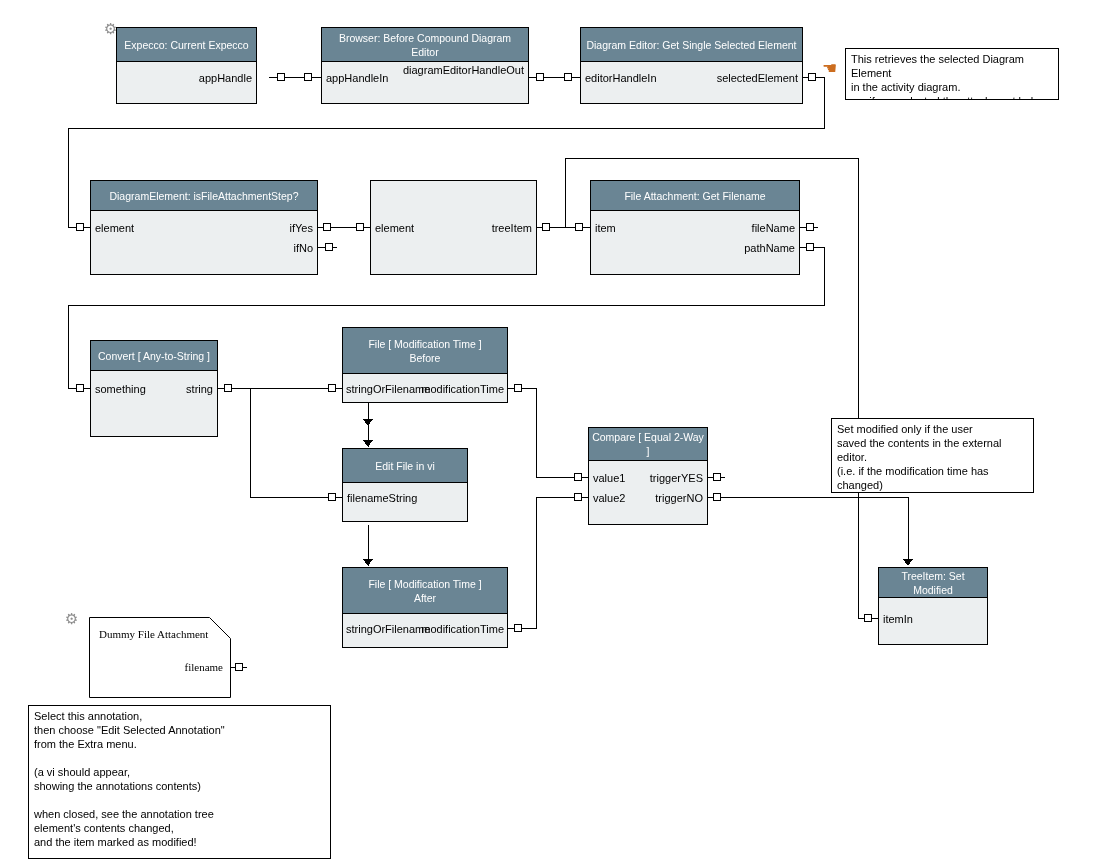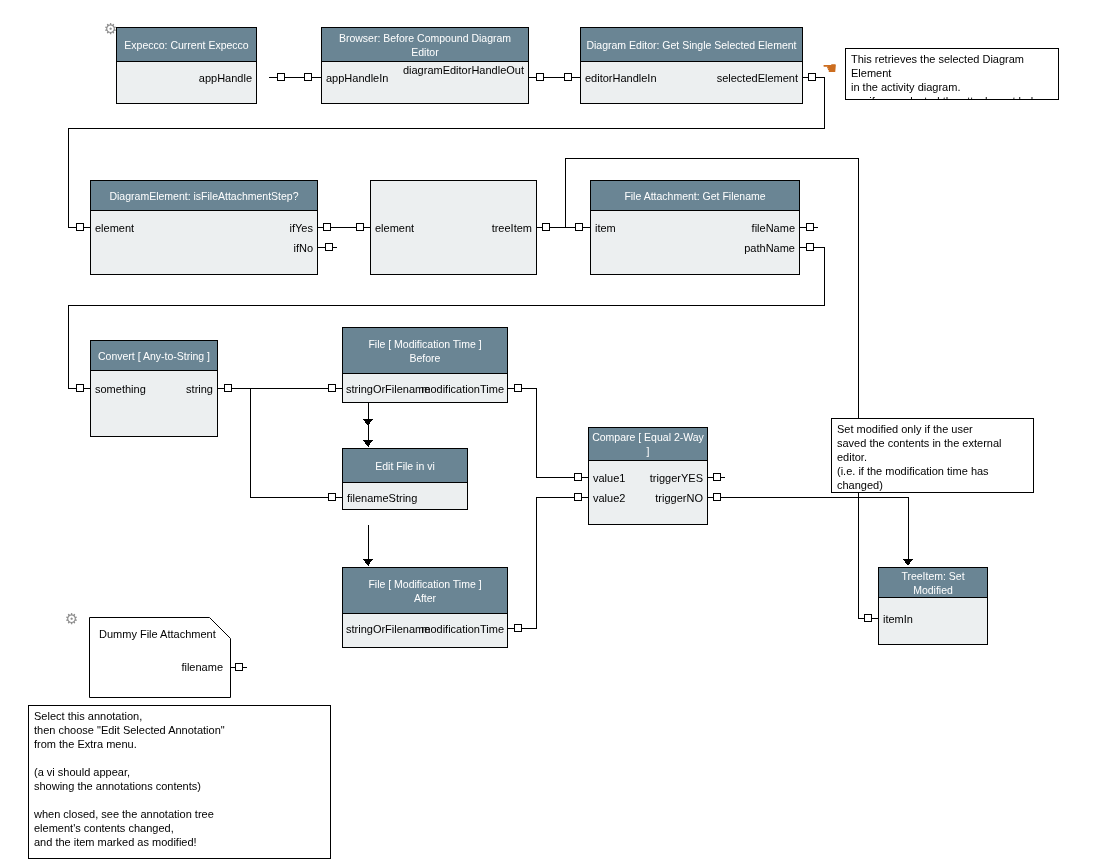--- a/index.html
+++ b/index.html
@@ -7,21 +7,21 @@
   .canvas{position:relative;width:1103px;height:868px;background:#ffffff;overflow:hidden;}
   svg.wires{position:absolute;left:0;top:0;}
   .node{position:absolute;box-sizing:border-box;background:#eceff0;border:1px solid #000;}
   .hd{box-sizing:border-box;border-bottom:1px solid #000;background:#6a8594;color:#ffffff;
       display:flex;align-items:center;justify-content:center;text-align:center;
       font-size:10.5px;line-height:14px;white-space:pre-line;overflow:hidden;padding:0 2px;}
   .lbl{position:absolute;font-size:11px;line-height:14px;height:14px;color:#000;white-space:nowrap;}
   .lbl.l{left:4px;}
   .lbl.r{right:4px;}
   .dummy{position:absolute;}
-  .dummy .lbl{color:#000;}
+  .dummy .lbl{color:#000;font-family:Liberation Serif, serif;}
   .anno{position:absolute;box-sizing:border-box;background:#ffffff;border:1px solid #000;
         font-size:11px;line-height:14px;color:#000;white-space:pre-line;padding:3px 5px;overflow:hidden;}
   .gear{position:absolute;font-family:"DejaVu Sans",sans-serif;font-size:15px;line-height:15px;color:#8e8e8e;}
   .hand{position:absolute;font-family:"DejaVu Sans",sans-serif;font-size:17px;line-height:17px;color:#cc6d1f;}
 </style>
 </head>
 <body>
 
 <div class="canvas">
 
@@ -128,21 +128,21 @@
     <span class="lbl r" style="top:60px">pathName</span>
   </div>
 
   <div class="node" style="left:342px;top:327px;width:166px;height:76px">
     <div class="hd" style="height:46px">File [ Modification Time ]
 Before</div>
     <span class="lbl l" style="top:54px;left:3px">stringOrFilename</span>
     <span class="lbl r" style="top:54px;right:3px">modificationTime</span>
   </div>
 
-  <div class="node" style="left:342px;top:448px;width:126px;height:62px">
+  <div class="node" style="left:342px;top:448px;width:126px;height:74px">
     <div class="hd" style="height:34px">Edit File in vi</div>
     <span class="lbl l" style="top:42px">filenameString</span>
   </div>
 
   <div class="node" style="left:588px;top:427px;width:120px;height:98px">
     <div class="hd" style="height:33px">Compare [ Equal 2-Way ]</div>
     <span class="lbl l" style="top:43px">value1</span>
     <span class="lbl l" style="top:63px">value2</span>
     <span class="lbl r" style="top:43px">triggerYES</span>
     <span class="lbl r" style="top:63px">triggerNO</span>

